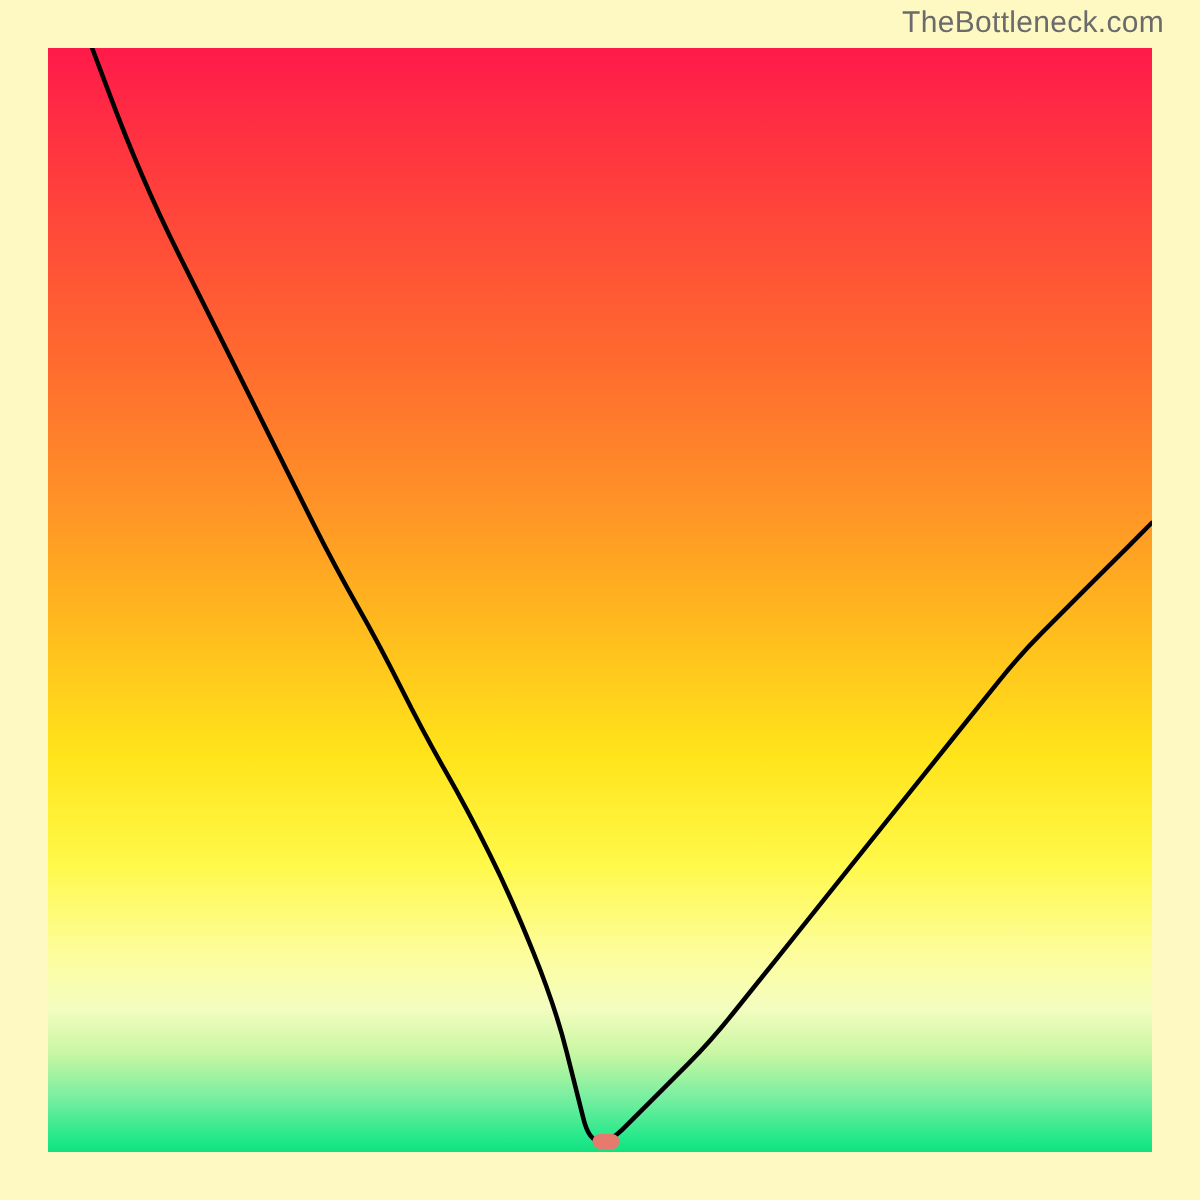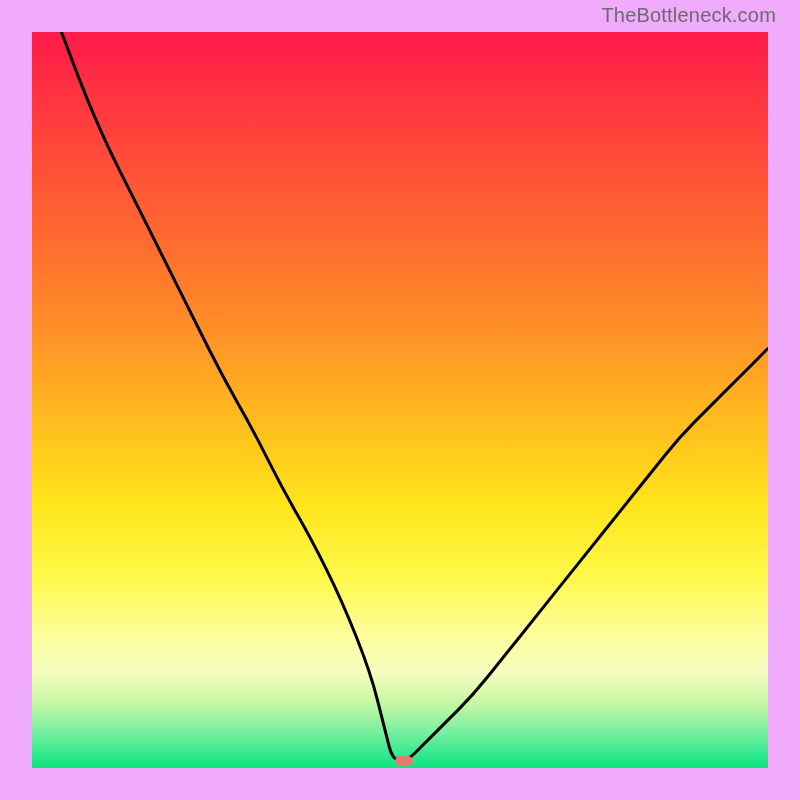--- a/index.html
+++ b/index.html
@@ -8,21 +8,21 @@
     width: 800px;
     height: 800px;
     background: #000;
     overflow: hidden;
     font-family: Arial, Helvetica, sans-serif;
   }
   .frame {
     position: relative;
     width: 800px;
     height: 800px;
-    background: #f0abfc;
+    background: #fef9c3;
   }
   .plot-area {
     position: absolute;
     left: 32px;
     top: 32px;
     width: 736px;
     height: 736px;
     overflow: hidden;
   }
   .gradient {

